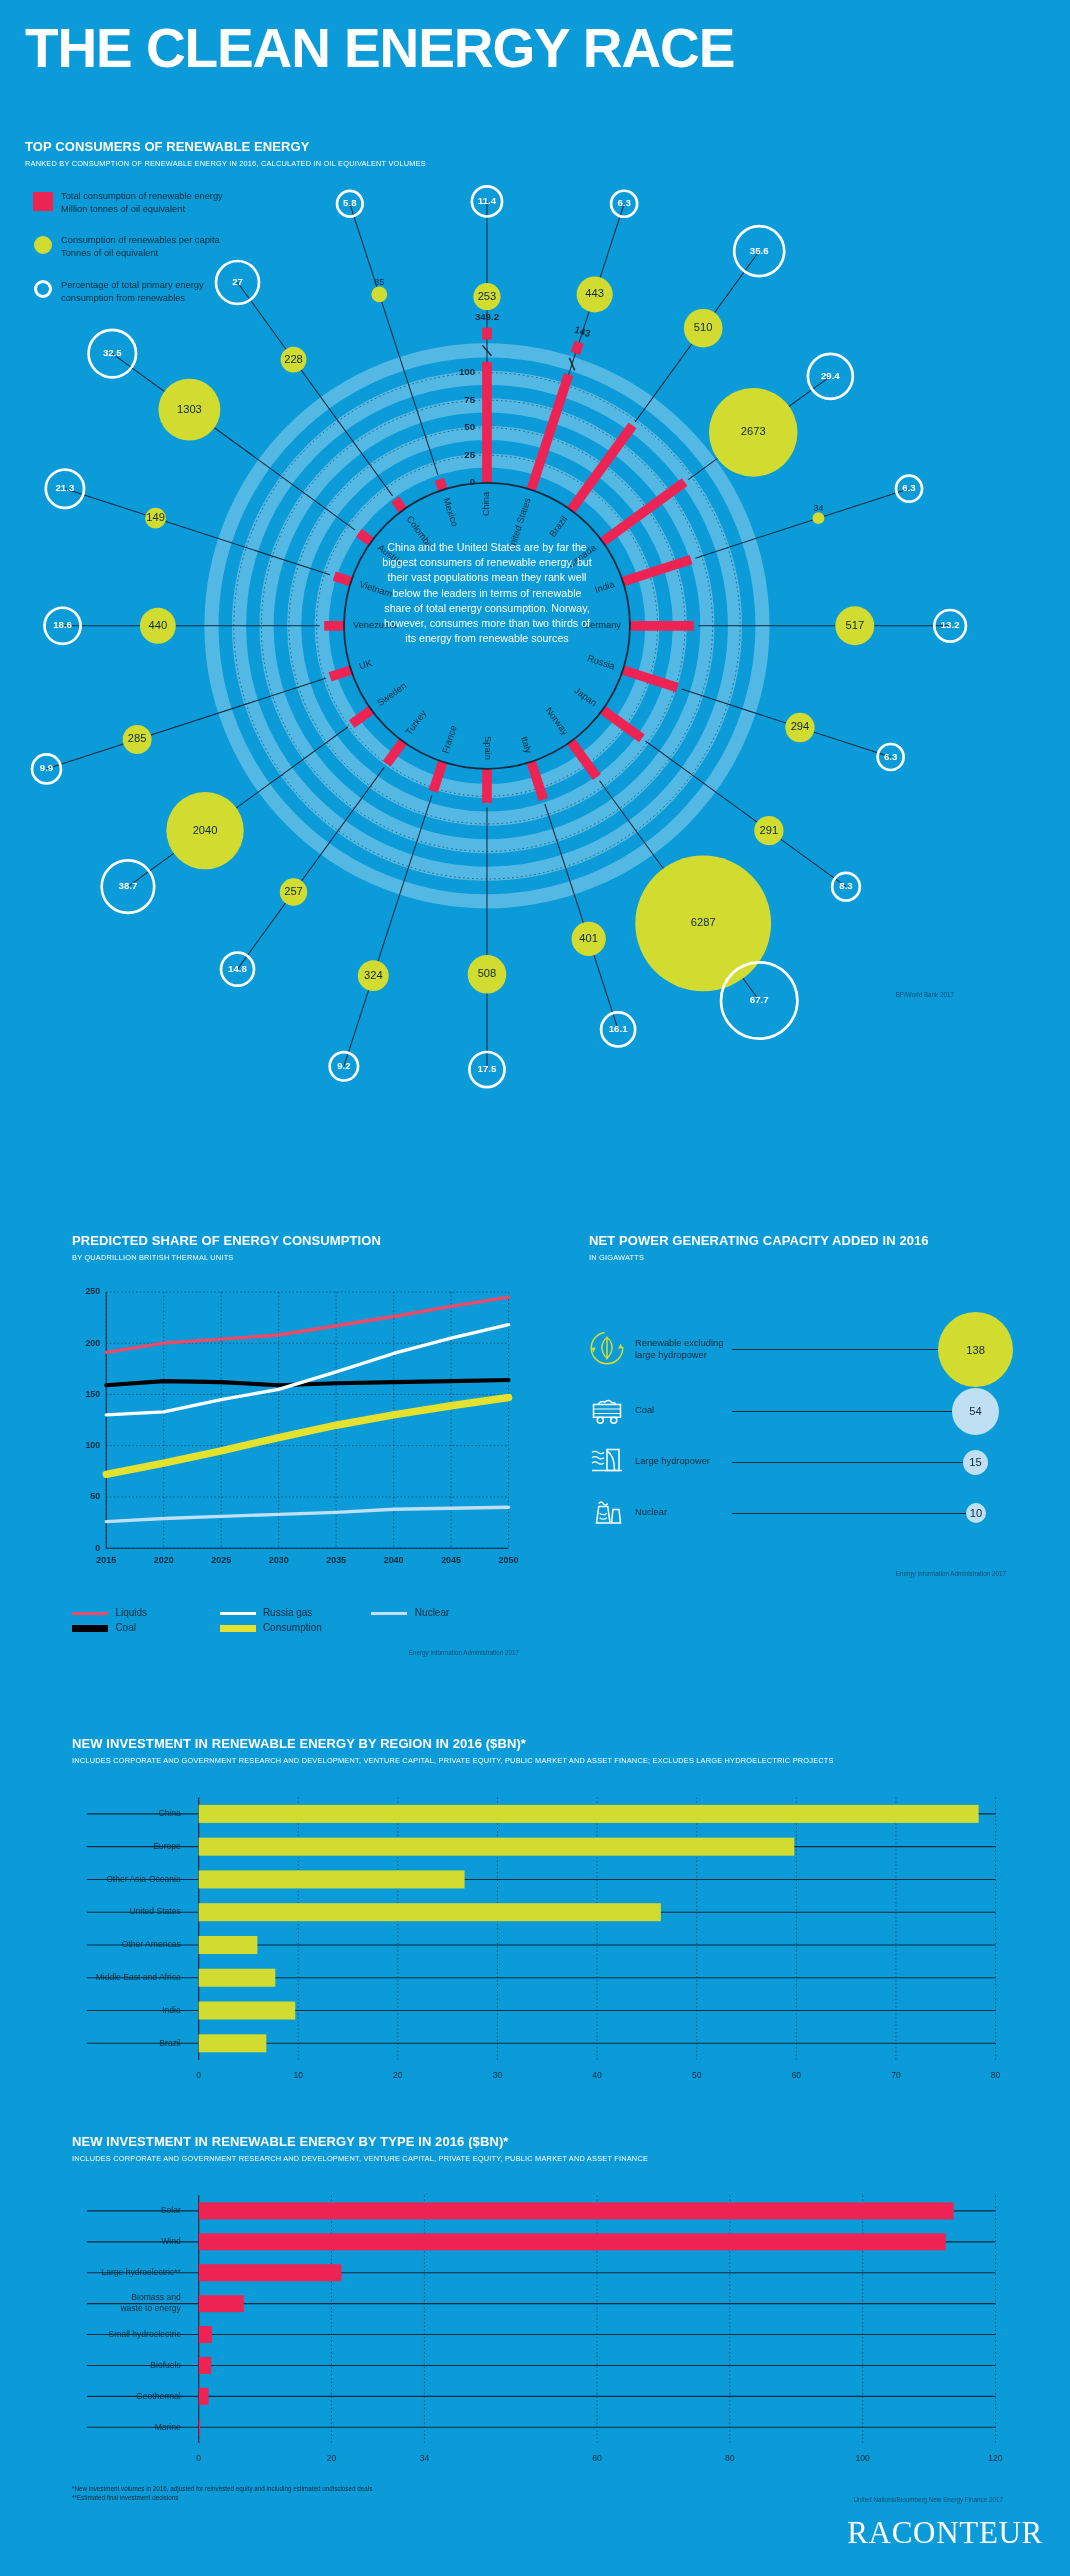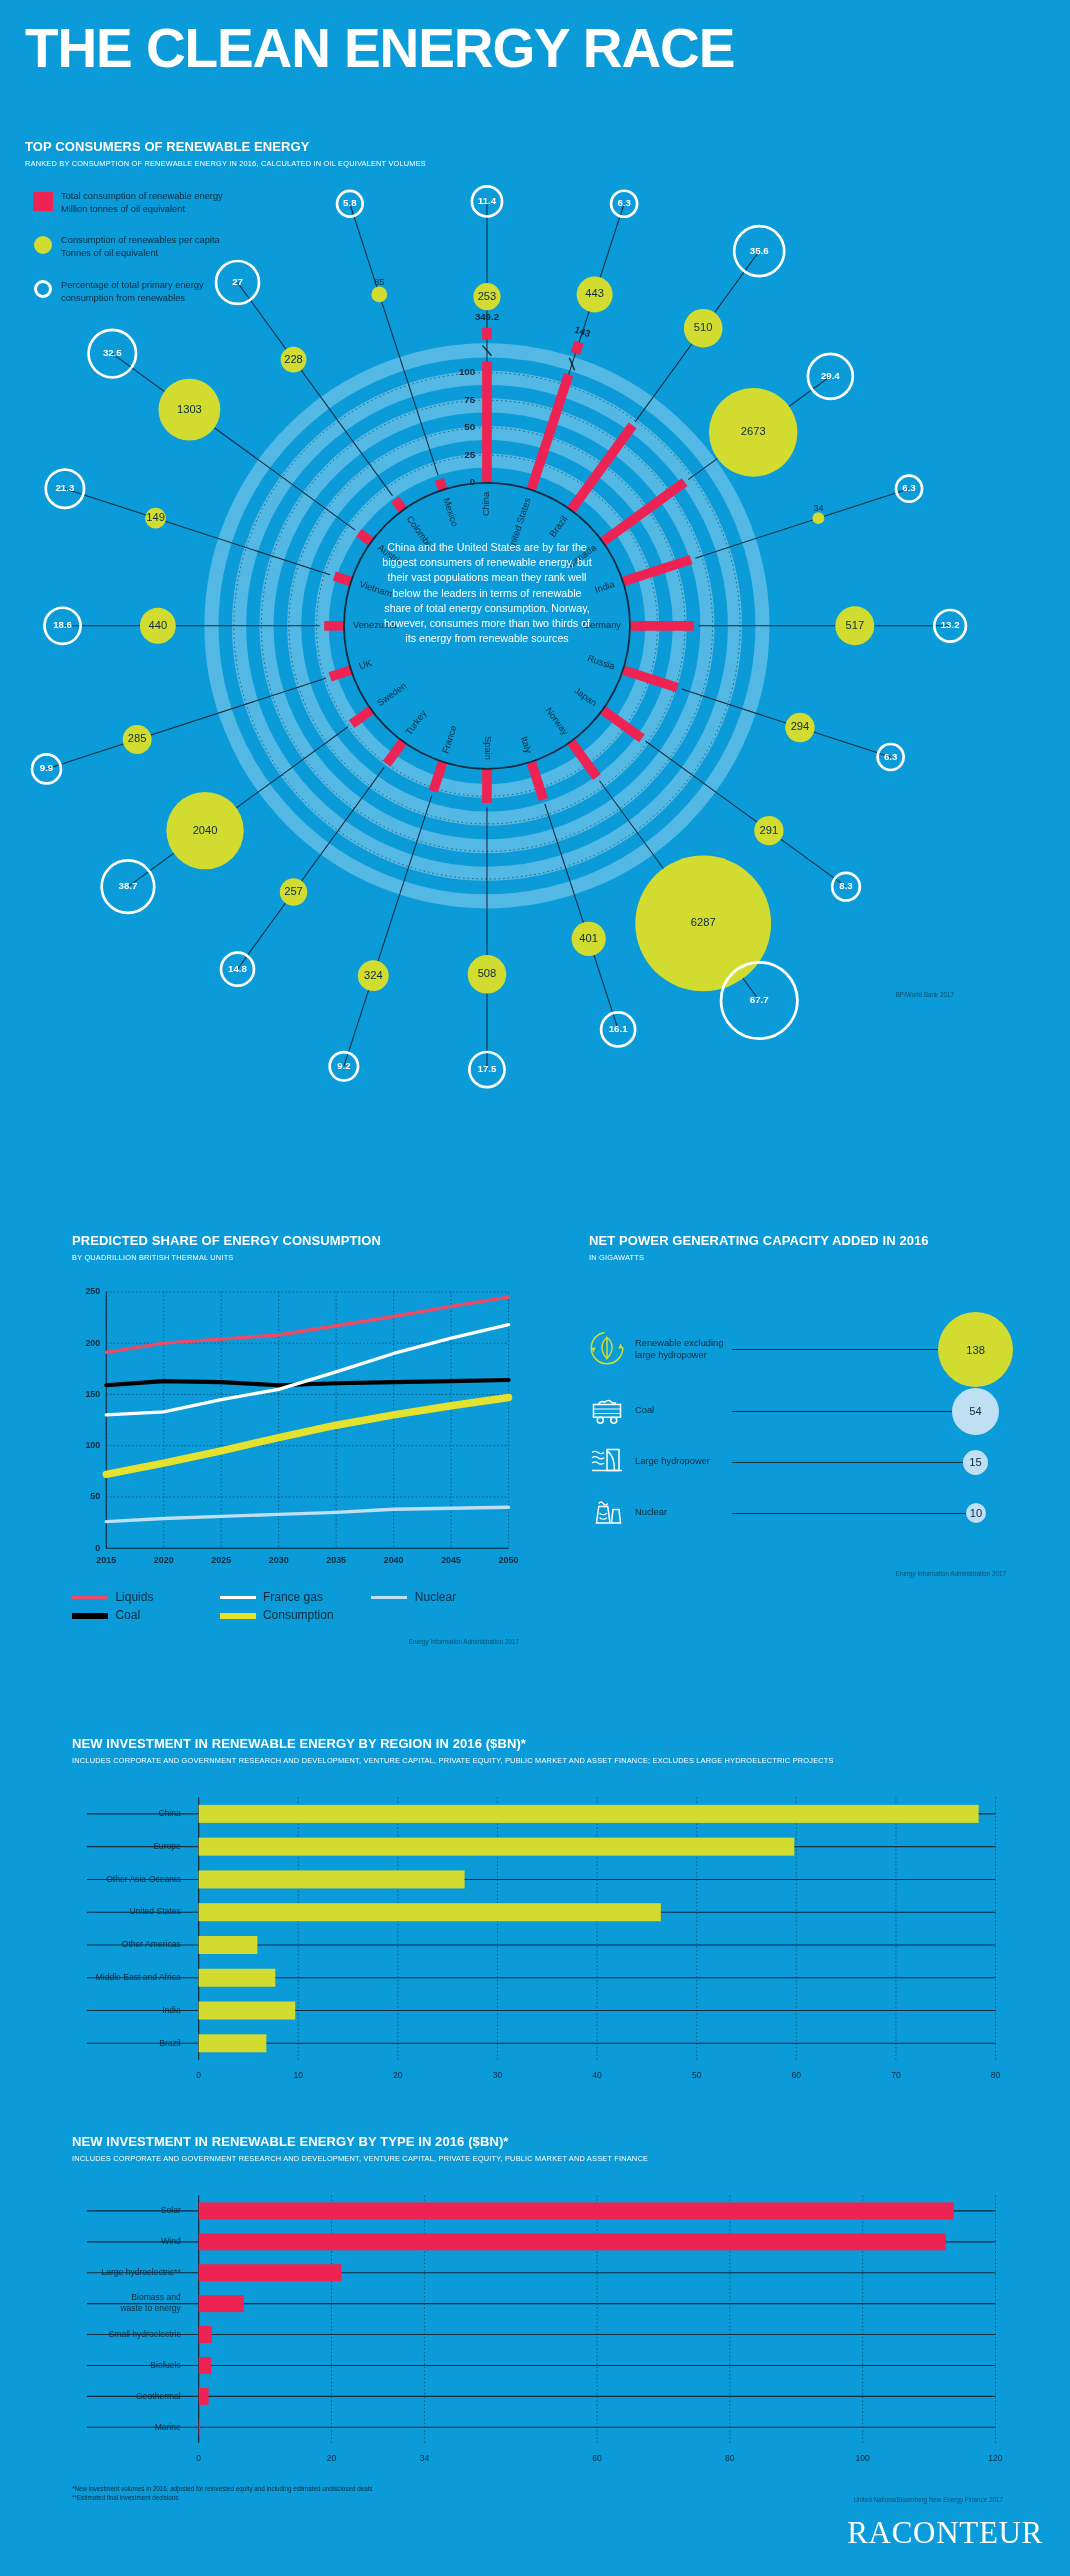--- a/index.html
+++ b/index.html
@@ -69,21 +69,21 @@
     color: #ffffff;
     font-size: 10.7px;
     line-height: 1.42;
   }
 
   
   #linechart-block { position: absolute; left: 72px; top: 1233px; width: 477px; }
   #netcap-block   { position: absolute; left: 589px; top: 1233px; width: 432px; }
 
   .lc-wrap { position: relative; margin-top: 21px; width: 447px; height: 298px; }
-  .lc-legend { margin-top: 7px; width: 447px; font-size: 12px; color: #0d2b3e; }
+  .lc-legend { margin-top: 24px; width: 447px; font-size: 10px; color: #0d2b3e; }
   .lc-legend table { border-collapse: collapse; width: 100%; }
   .lc-legend td { padding: 2.2px 0; vertical-align: middle; }
   .lc-key { display: inline-block; width: 36px; height: 3px; vertical-align: middle; margin-right: 7.4px; }
   .lc-key.thick { height: 6.7px; }
 
   
   .cap-row { position: relative; height: 51px; display: flex; align-items: center; }
   .cap-icon { width: 40px; height: 40px; flex: 0 0 40px; }
   .cap-label { font-size: 9.3px; color: #0d2b3e; line-height: 1.25; width: 97px; margin-left: 6px; }
   .cap-line { flex: 1; height: 0.7px; background: #0d2b3e; }
@@ -375,21 +375,21 @@
           <path d="M46.0,177.1 L123.1,173.0 L200.3,156.5 L277.4,142.7 L354.6,119.3 L431.7,94.6 L508.9,73.9 L586.0,56.0" fill="none" stroke="#ffffff" stroke-width="4.5" stroke-linecap="round" stroke-linejoin="round"></path>
           <path d="M46.0,256.9 L123.1,241.8 L200.3,225.3 L277.4,207.4 L354.6,190.9 L431.7,177.1 L508.9,164.7 L586.0,153.7" fill="none" stroke="#e5e22e" stroke-width="10" stroke-linecap="round" stroke-linejoin="round"></path>
           <path d="M46.0,320.2 L123.1,316.1 L200.3,313.3 L277.4,310.6 L354.6,307.8 L431.7,303.7 L508.9,302.3 L586.0,301.0" fill="none" stroke="#bfdff2" stroke-width="4.5" stroke-linecap="round" stroke-linejoin="round"></path>
         </svg>
     </div>
     <div class="lc-legend">
       <table>
         <tbody>
             <tr>
           <td style="width:33%"><span class="lc-key" style="background:#ed4a68"></span><span>Liquids</span></td>
-          <td style="width:34%"><span class="lc-key" style="background:#ffffff"></span><span>France gas</span></td>
+          <td style="width:34%"><span class="lc-key" style="background:#ffffff"></span><span>Russia gas</span></td>
           <td style="width:33%"><span class="lc-key" style="background:#bfdff2"></span><span>Nuclear</span></td>
         </tr>
         <tr>
           <td><span class="lc-key thick" style="background:#000000"></span><span>Coal</span></td>
           <td><span class="lc-key thick" style="background:#e5e22e"></span><span>Consumption</span></td>
           <td></td>
         </tr>
       </tbody>
         </table>
     </div>

